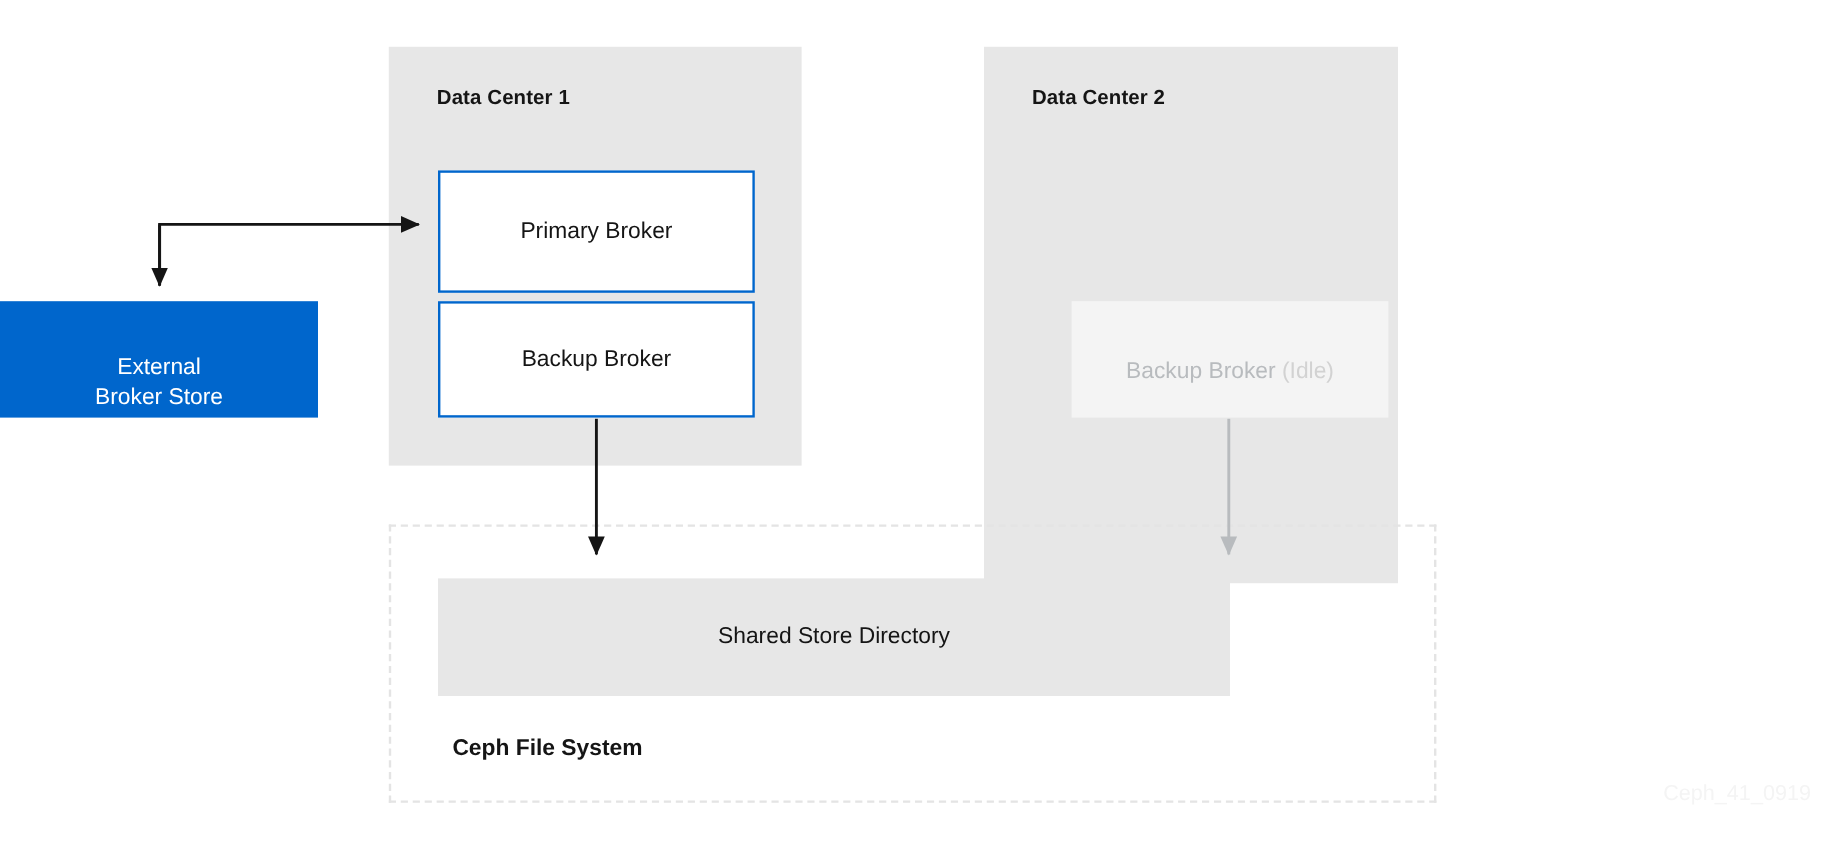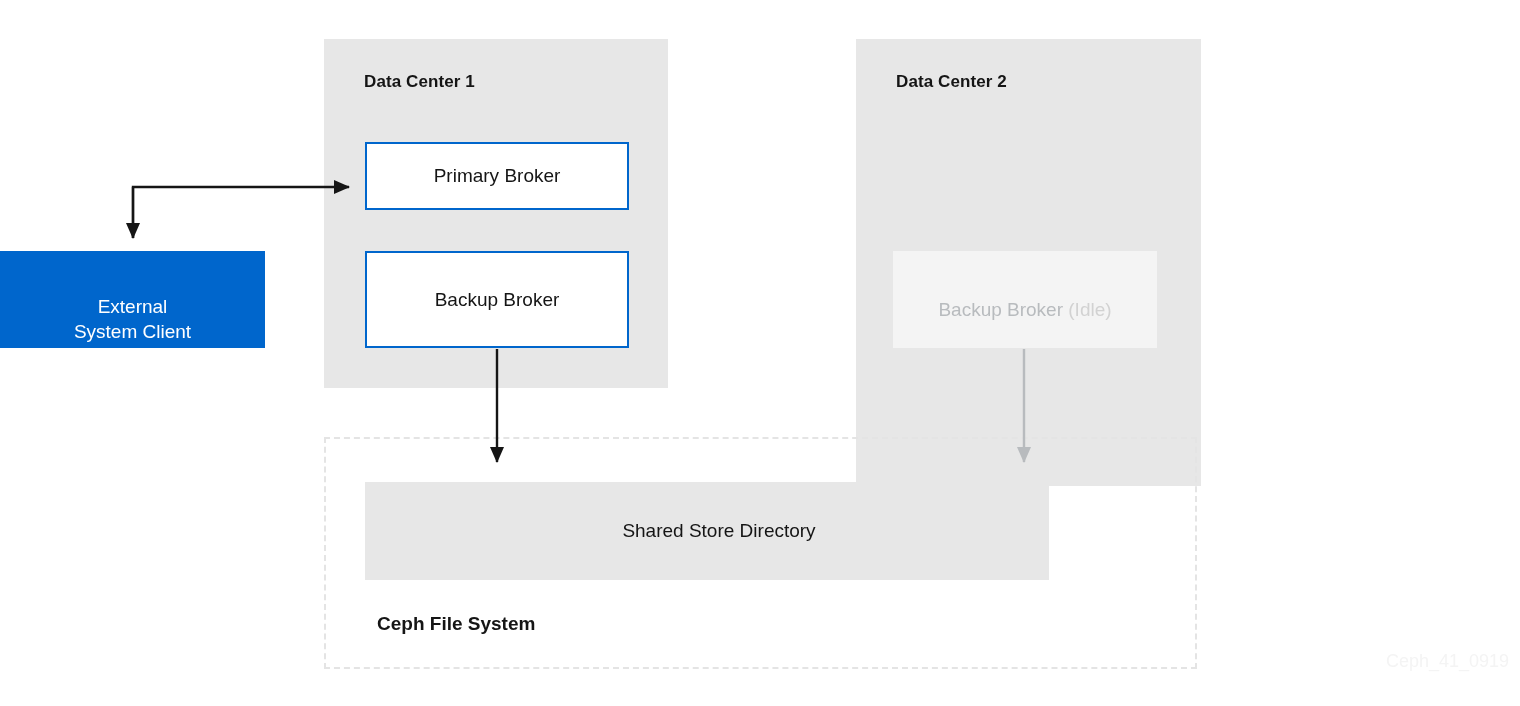--- a/index.html
+++ b/index.html
@@ -18,21 +18,21 @@
     background: #ffffff;
     overflow: hidden;
   }
 
   
   .dc-panel {
     position: absolute;
     background: #e7e7e7;
   }
   #dc1-panel { left: 324px; top: 39px; width: 344px; height: 349px; }
-  #dc2-panel { left: 856px; top: 39px; width: 345px; height: 447px; }
+  #dc2-panel { left: 820px; top: 39px; width: 345px; height: 447px; }
 
   .dc-title {
     position: absolute;
     left: 40px;
     top: 33px;
     font-size: 17px;
     font-weight: bold;
     color: #151515;
     letter-spacing: 0.1px;
     white-space: nowrap;
@@ -47,21 +47,21 @@
     display: flex;
     align-items: center;
     justify-content: center;
   }
   .broker-label {
     font-size: 19px;
     color: #151515;
     text-align: center;
     line-height: 1.25;
   }
-  #primary-broker-box { left: 365px; top: 142px; width: 264px; height: 68px; }
+  #primary-broker-box { left: 365px; top: 142px; width: 264px; height: 102px; }
   #backup-broker-box  { left: 365px; top: 251px; width: 264px; height: 97px; }
 
   
   #idle-broker-box {
     position: absolute;
     left: 893px;
     top: 251px;
     width: 264px;
     height: 97px;
     background: #f4f4f4;
@@ -125,21 +125,20 @@
   #shared-store-box {
     position: absolute;
     left: 365px;
     top: 482px;
     width: 660px;
     height: 98px;
     background: #e7e7e7;
     display: flex;
     align-items: center;
     justify-content: center;
-    padding-left: 24px;
   }
   .store-label {
     font-size: 19px;
     color: #151515;
     text-align: center;
   }
 
   
   #connectors {
     position: absolute;
@@ -179,21 +178,21 @@
 
   <div class="broker-box" id="backup-broker-box">
     <span class="broker-label">Backup Broker</span>
   </div>
 
   <div id="idle-broker-box">
     <span class="idle-label"><span>Backup Broker</span><span class="idle-suffix"> (Idle)</span></span>
   </div>
 
   <div id="external-client-box">
-    <span class="client-label"><span>External</span><br><span>System Client</span></span>
+    <span class="client-label"><span>External</span><br><span>Broker Store</span></span>
   </div>
 
   <div id="ceph-container"></div>
   <div id="ceph-label">Ceph File System</div>
 
   <div id="shared-store-box">
     <span class="store-label">Shared Store Directory</span>
   </div>
 
   <svg id="connectors" viewBox="0 0 1520 706" xmlns="http://www.w3.org/2000/svg">

